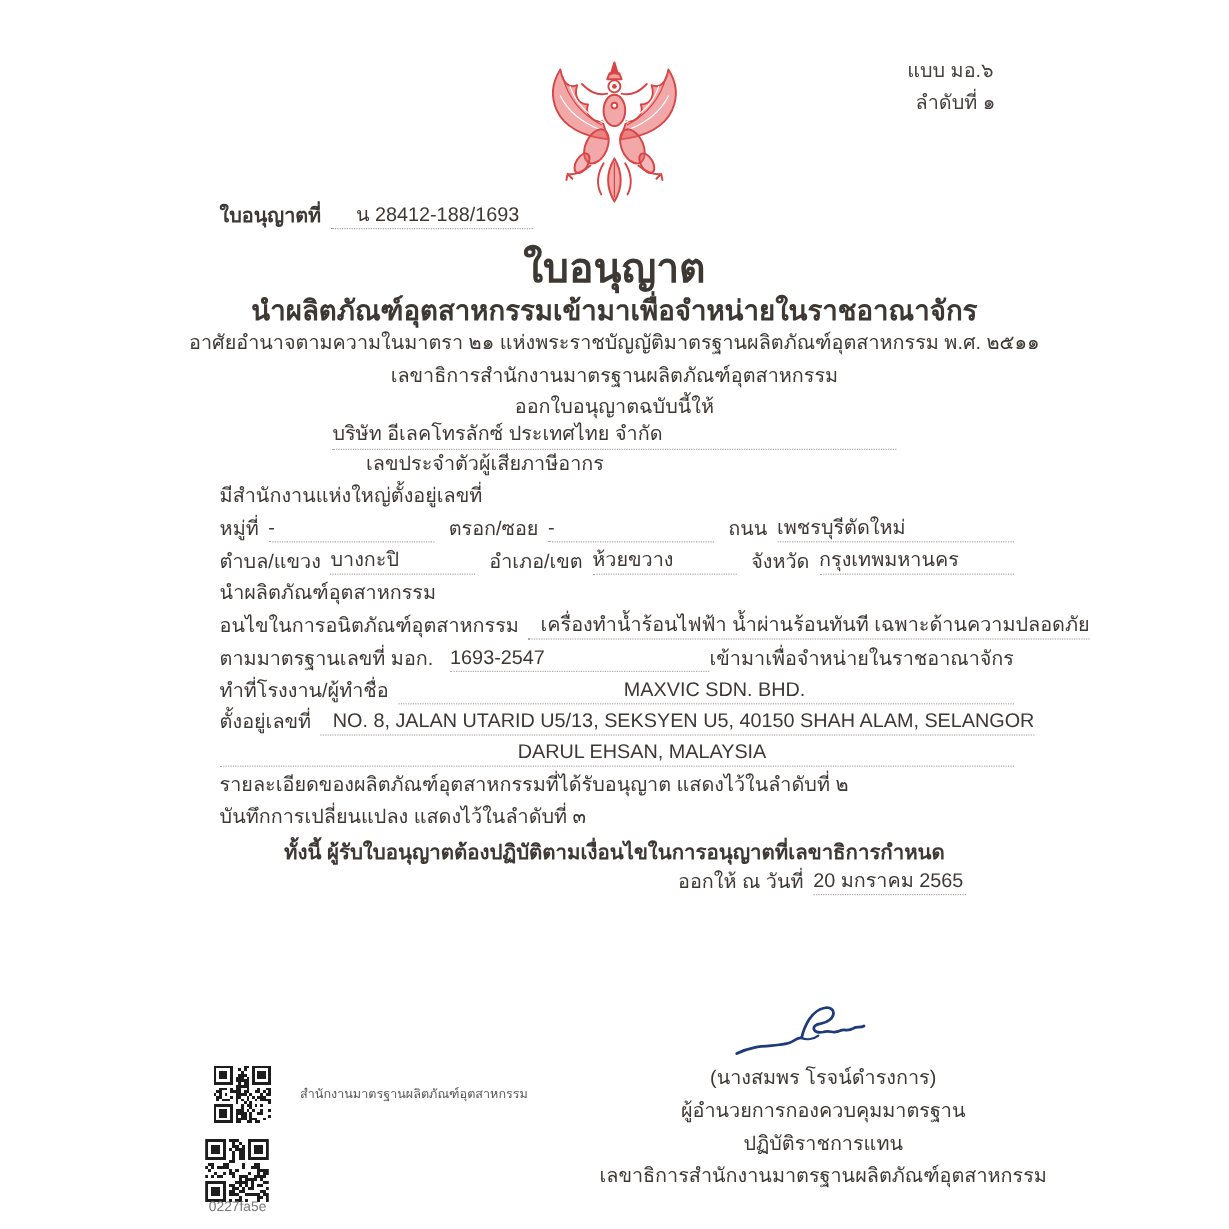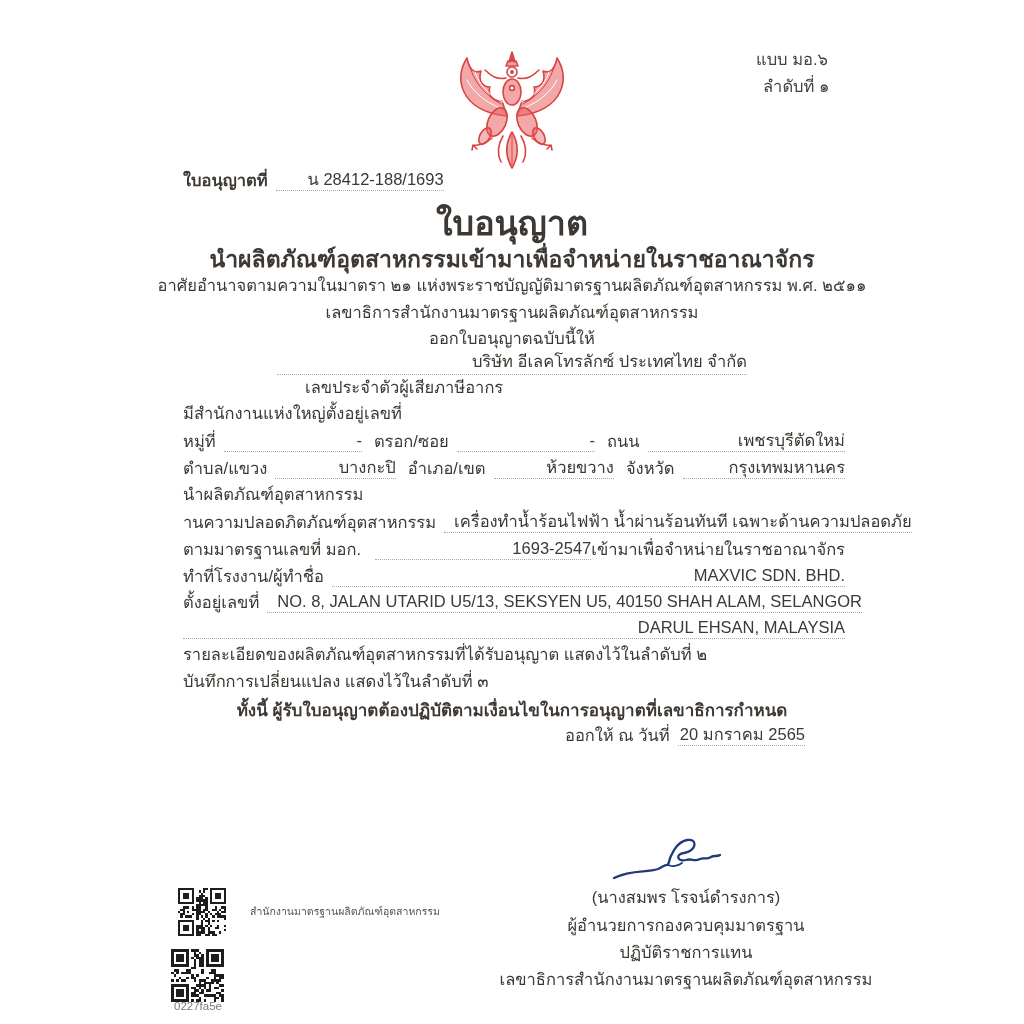--- a/index.html
+++ b/index.html
@@ -10,24 +10,24 @@
   }
   .abs{position:absolute;}
   .row{
     position:absolute;left:183px;width:662px;
     display:flex;align-items:flex-end;
     font-size:16.5px;line-height:1.35;white-space:nowrap;
   }
   .lbl{flex:none;padding-right:8px;text-align:right;}
   .val{
     border-bottom:1.5px dotted #a9a9a9;
-    text-align:right;min-height:22px;
+    text-align:left;min-height:22px;
   }
   .val.grow{flex:1 1 auto;}
-  .val.left{text-align:right;padding-left:10px;}
+  .val.left{text-align:center;padding-left:10px;}
   .center-line{
     position:absolute;left:0;width:1024px;text-align:center;
     font-size:16.5px;white-space:nowrap;
   }
   .bold{font-weight:bold;}
   .sig-block{
     position:absolute;left:490px;width:392px;text-align:center;
     font-size:16.5px;white-space:nowrap;
   }
   svg{display:block;}
@@ -125,21 +125,21 @@
   <span class="val" style="flex:1;">ห้วยขวาง</span>
   <span class="lbl" style="padding-left:12px;">จังหวัด</span>
   <span class="val" style="flex:1.35;">กรุงเทพมหานคร</span>
 </div>
 
 <div class="row" style="top:483px;">
   <span class="lbl">นำผลิตภัณฑ์อุตสาหกรรม</span>
 </div>
 
 <div class="row" style="top:510px;">
-  <span class="lbl">านความปลอดภิตภัณฑ์อุตสาหกรรม</span>
+  <span class="lbl">อนไขในการอนิตภัณฑ์อุตสาหกรรม</span>
   <span class="val grow left">เครื่องทำน้ำร้อนไฟฟ้า น้ำผ่านร้อนทันที เฉพาะด้านความปลอดภัย</span>
 </div>
 
 <div class="row" style="top:537px;">
   <span class="lbl">ตามมาตรฐานเลขที่ มอก.</span>
   <span class="val" style="width:238px;margin-left:6px;">1693-2547</span>
   <span style="margin-left:auto;">เข้ามาเพื่อจำหน่ายในราชอาณาจักร</span>
 </div>
 
 <div class="row" style="top:564px;">

